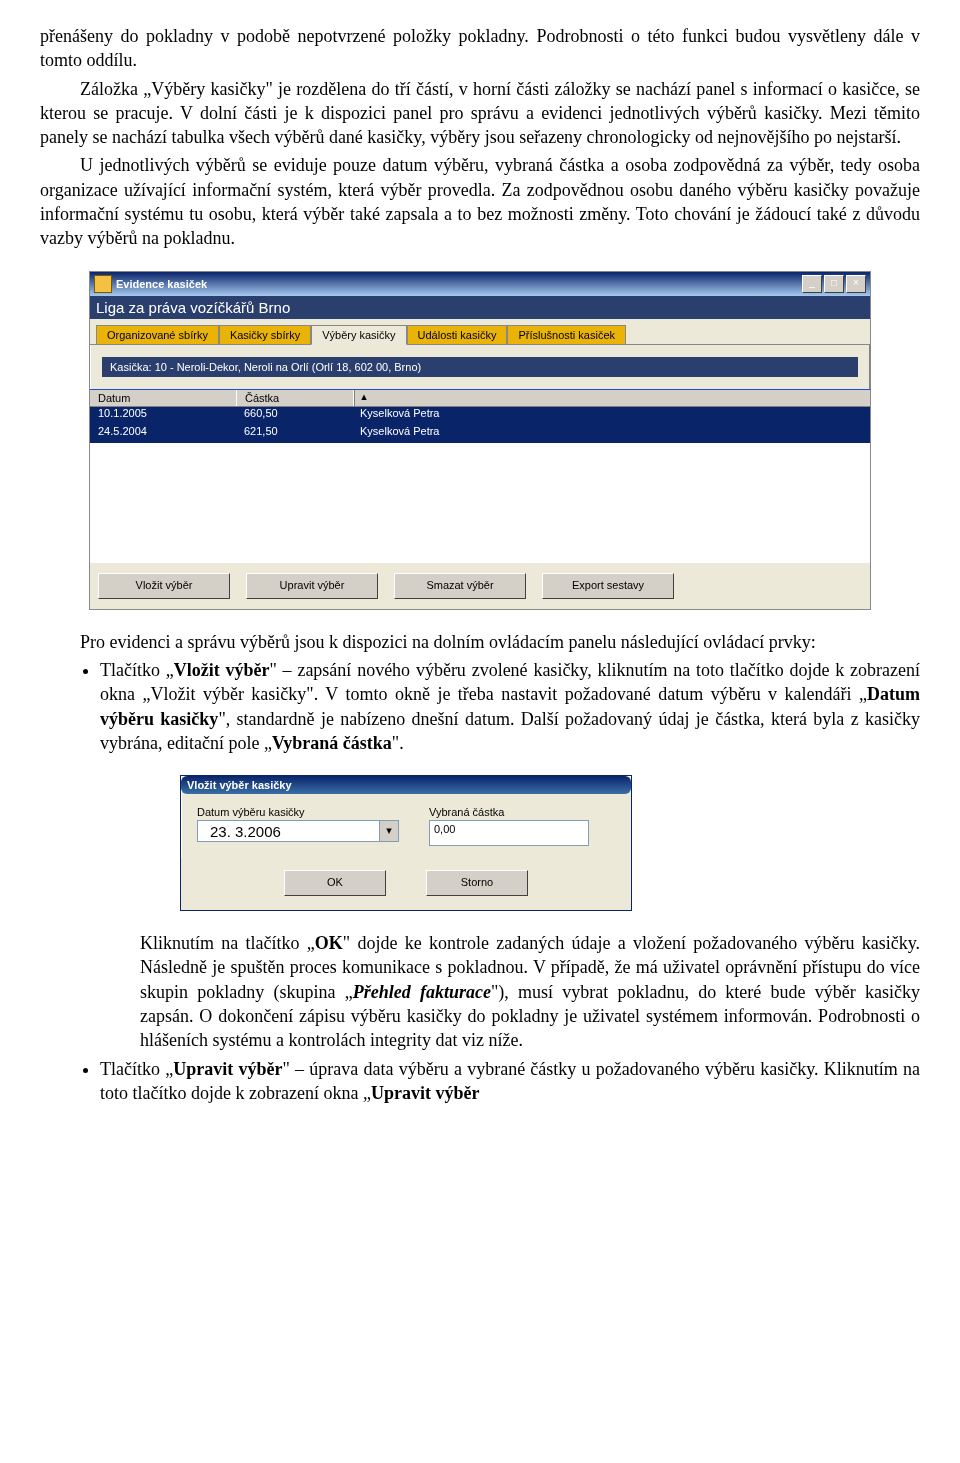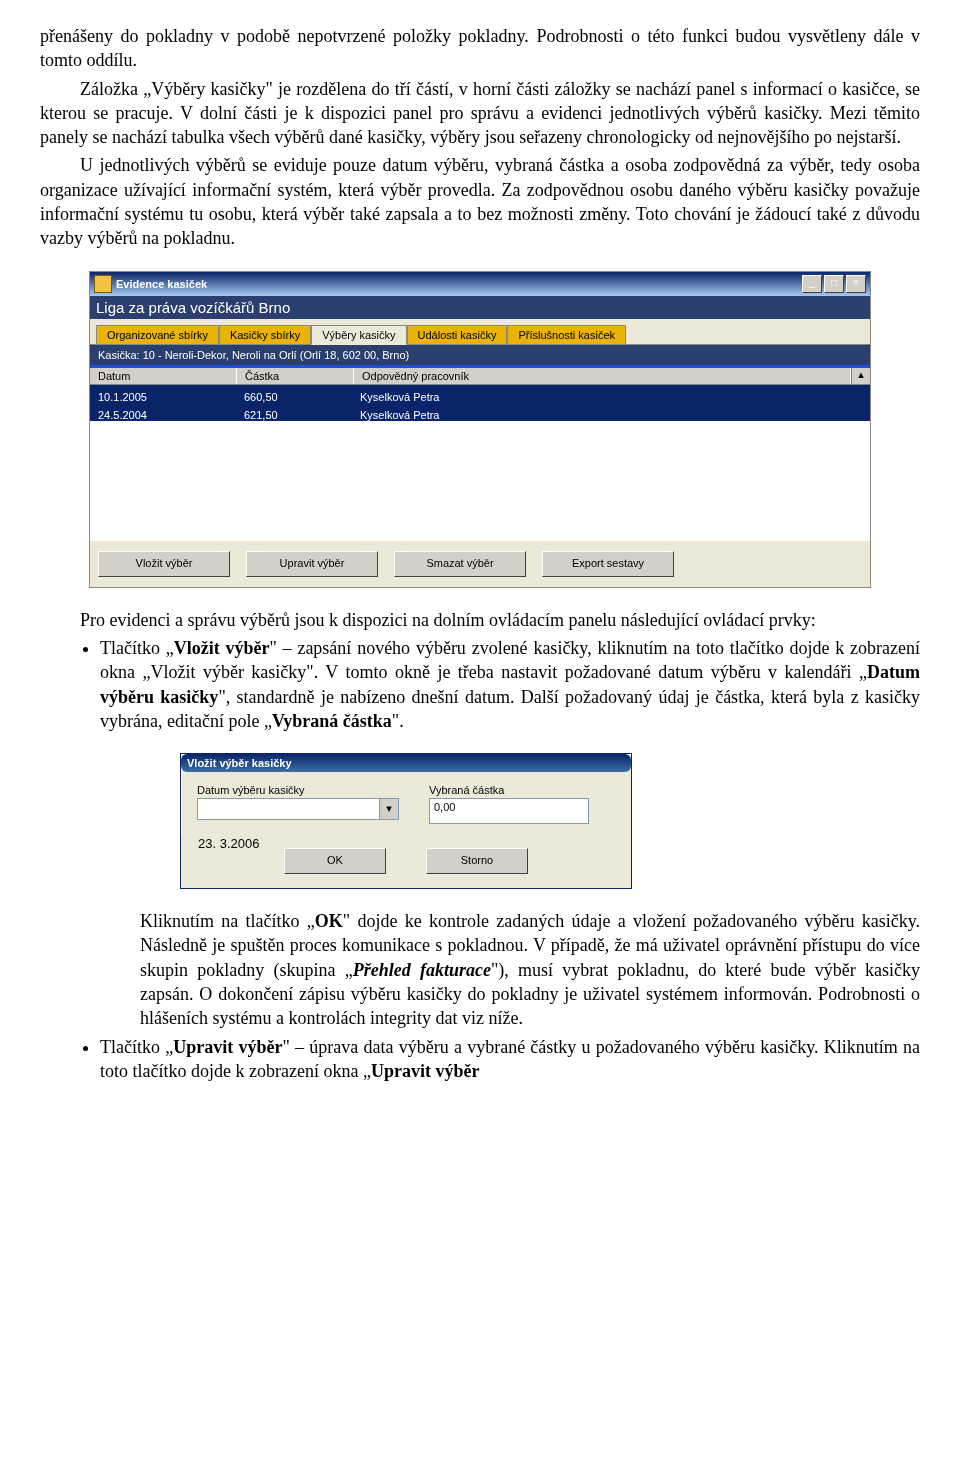--- a/index.html
+++ b/index.html
@@ -72,45 +72,45 @@
     margin-right: 0;
     background: #eab308;
     position: relative;
     cursor: default;
   }
   .tab.active { background: #ece9d8; z-index: 1; border-bottom: 1px solid #ece9d8; margin-bottom:-1px; }
   .infopanel {
     background: #2a3f6e;
     color: #fff;
     padding: 4px 8px;
-    margin: 0;
+    margin: 12px;
   }
   .tablehead {
     background: #d4d0c8;
     display: flex;
-    border-top: 3px solid #1d4ed8;
+    border-top: 1px solid #1d4ed8;
     border-bottom: 1px solid #808080;
   }
   .th {
     padding: 2px 8px;
     border-right: 1px solid #fff;
     border-left: 0;
     font-size: 11px;
     color: #000;
     background:#d4d0c8;
   }
   .col-date { width: 130px; }
   .col-amt { width: 100px; text-align: left; }
   .col-person { flex:1; }
   .col-scroll { width:18px; background:#d4d0c8; border-left:1px solid #808080; text-align:center; }
   .tablebody {
     background: #fff;
     position: relative;
   }
-  .trow { display:flex; height:18px; align-items:flex-end; }
+  .trow { display:flex; height:18px; align-items:flex-start; }
   .trow.sel { background:#0a246a; color:#fff; }
   .td { padding: 0 8px; font-size:11px; }
   .whiterows { height: 120px; background:#fff; }
   .btnrow {
     padding: 10px 8px;
     display: flex;
     gap: 16px;
     background:#ece9d8;
   }
   .btn3d {
@@ -136,21 +136,21 @@
     background: linear-gradient(#0a246a, #3a6ea5);
     color:#fff; padding:3px 6px; font-weight:bold;border-radius:6px;
   }
   .dlg-body { padding: 12px 16px 8px 16px; }
   .dlg-row { display:flex; gap: 30px; margin-bottom: 4px; }
   .dlg-label { font-size:11px; margin-bottom: 2px; }
   .combo {
     display:flex; border:1px solid #7f9db9; background:#fff; height:20px;
     width:200px;
   }
-  .combo .val { flex:1; padding:2px 0; font-size:13px;margin-top:35px; }
+  .combo .val { flex:1; padding:2px 12px; font-size:15px; }
   .combo .drop {
     width:18px; background:#d4d0c8;
     border-left:1px solid #7f9db9;
     text-align:center; line-height:18px;
   }
   .textbox {
     border:1px solid #7f9db9; background:#fff; height:20px; width:150px;
     padding:2px 4px; font-size:11px;
   }
   .dlg-btns {
@@ -190,21 +190,20 @@
     <div class="tab">Organizované sbírky</div>
     <div class="tab">Kasičky sbírky</div>
     <div class="tab active">Výběry kasičky</div>
     <div class="tab">Události kasičky</div>
     <div class="tab">Příslušnosti kasiček</div>
   </div>
   <div class="infopanel">Kasička: 10 - Neroli-Dekor, Neroli na Orlí (Orlí 18, 602 00, Brno)</div>
   <div class="tablehead">
     <div class="th col-date">Datum</div>
     <div class="th col-amt">Částka</div>
-    <div class="th col-person">Odpovědný pracovník</div>
     <div class="col-scroll">▴</div>
   </div>
   <div class="tablebody">
     <div class="trow sel">
       <div class="td col-date">10.1.2005</div>
       <div class="td col-amt">660,50</div>
       <div class="td col-person">Kyselková Petra</div>
     </div>
     <div class="trow sel">
       <div class="td col-date">24.5.2004</div>

